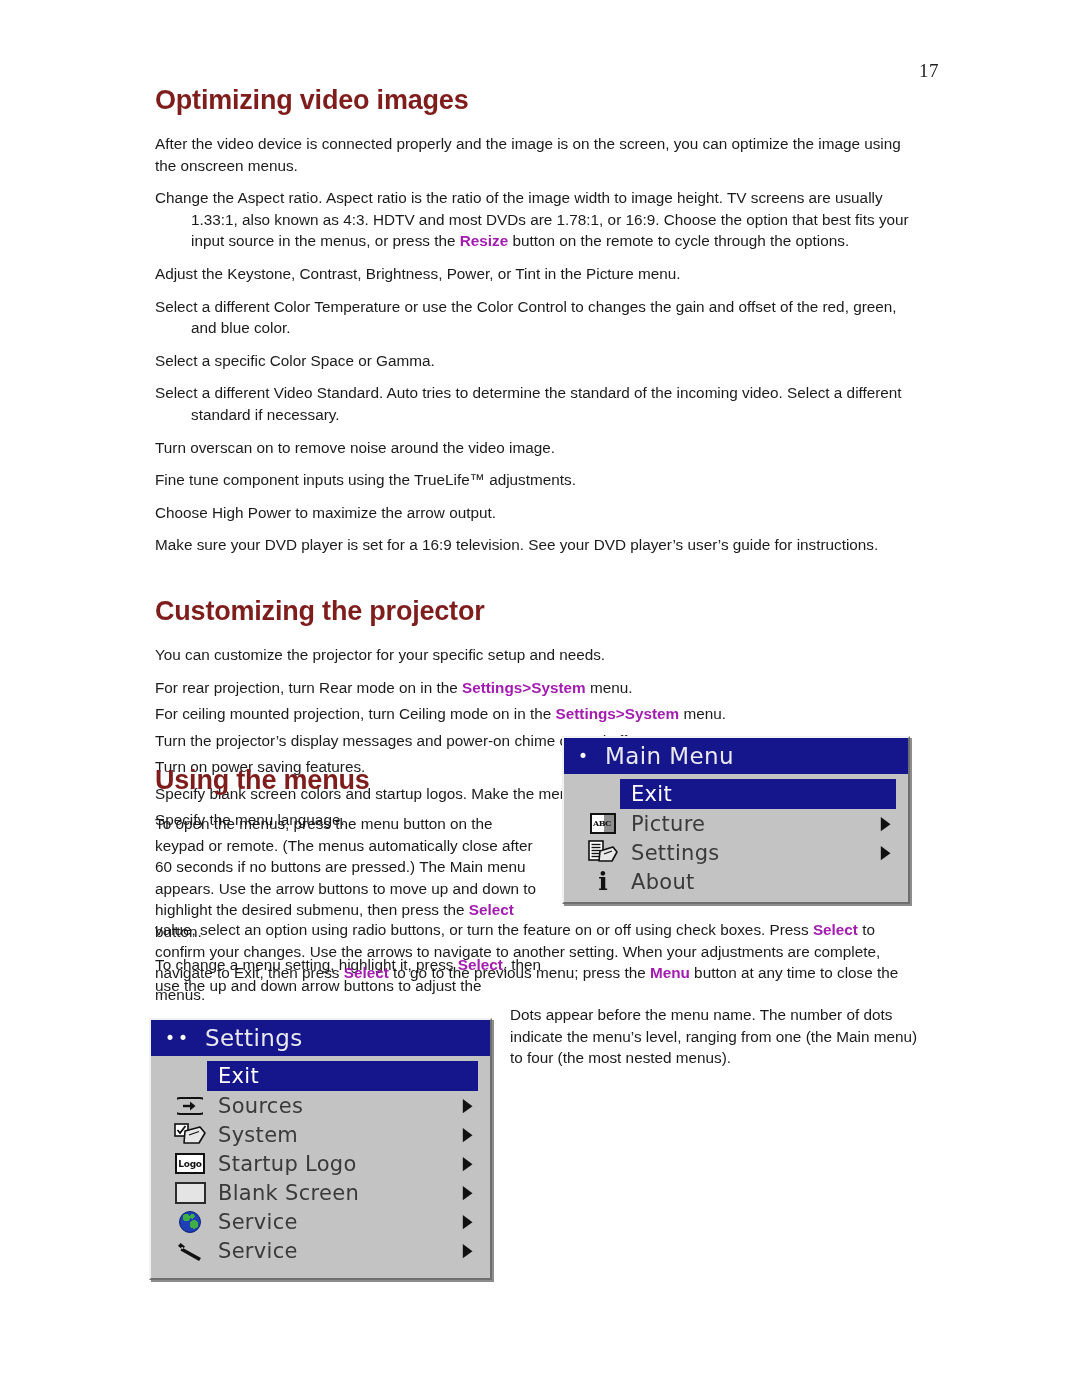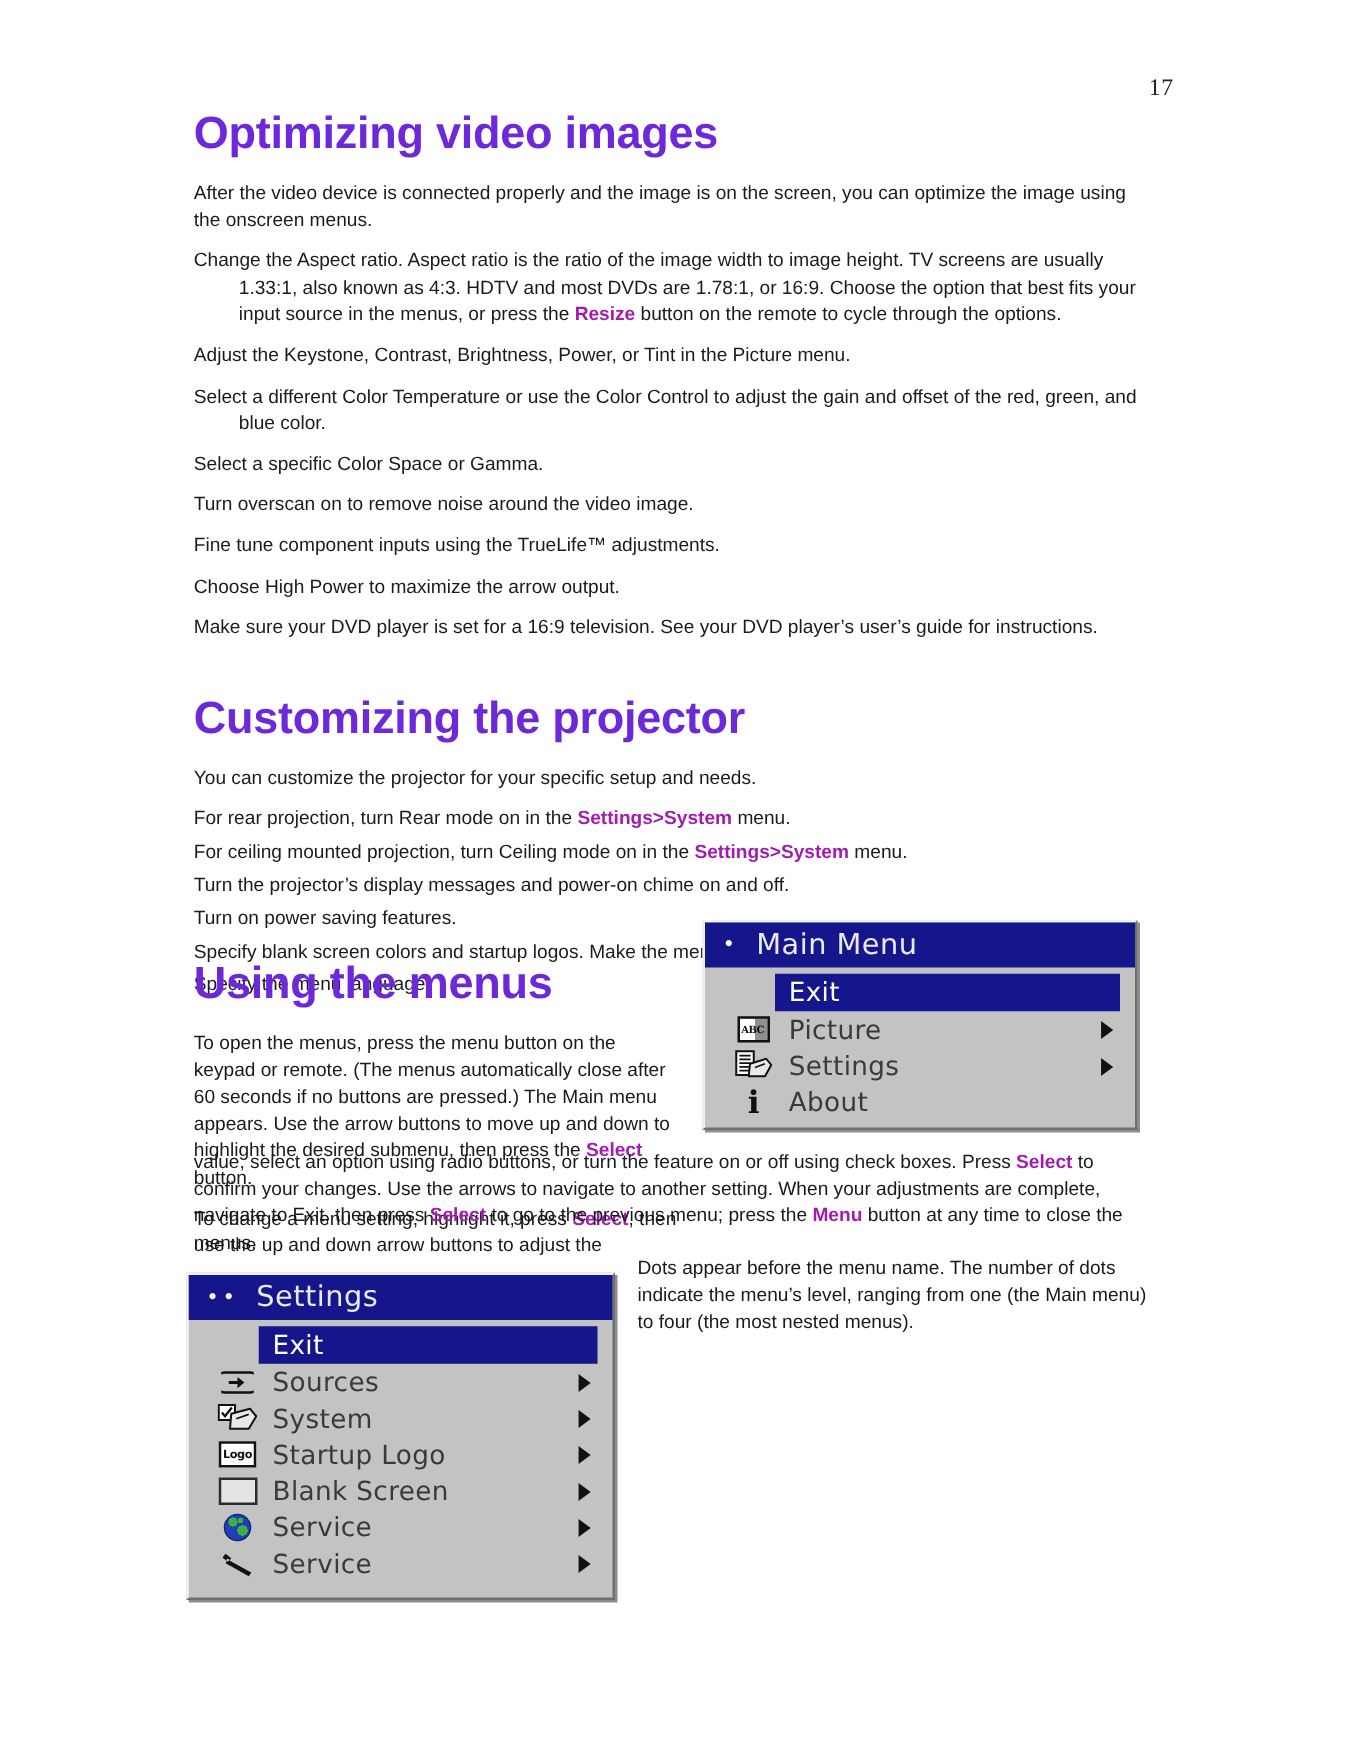--- a/index.html
+++ b/index.html
@@ -37,23 +37,23 @@
   
   .content {
     position: absolute;
     left: 155px;
     top: 85px;
     width: 768px;
   }
 
   h1.section-heading {
     font-family: "Liberation Sans", sans-serif;
-    font-size: 36px;
+    font-size: 27px;
     font-weight: bold;
-    color: #6d28d9;
+    color: #7f1d1d;
     margin: 0 0 17px 0;
     letter-spacing: -0.2px;
   }
   h1.heading-2 { margin-top: 40px; }
 
   p.body-text {
     font-size: 15.3px;
     line-height: 21.6px;
     margin: 0 0 11px 0;
     color: #1b1b1b;
@@ -282,24 +282,25 @@
   <div class="content">
 
     <h1 class="section-heading">Optimizing video images</h1>
 
     <p class="body-text">After the video device is connected properly and the image is on the screen, you can optimize the image using the onscreen menus.</p>
 
     <p class="body-text hang">Change the Aspect ratio. Aspect ratio is the ratio of the image width to image height. TV screens are usually 1.33:1, also known as 4:3. HDTV and most DVDs are 1.78:1, or 16:9. Choose the option that best fits your input source in the menus, or press the <b>Resize</b> button on the remote to cycle through the options.</p>
 
     <p class="body-text hang">Adjust the Keystone, Contrast, Brightness, Power, or Tint in the Picture menu.</p>
 
-    <p class="body-text hang">Select a different Color Temperature or use the Color Control to adjust the gain and offset of the red, green, and blue color.</p>
+    <p class="body-text hang">Select a different Color Temperature or use the Color Control to changes the gain and offset of the red, green, and blue color.</p>
 
     <p class="body-text hang">Select a specific Color Space or Gamma.</p>
 
+    <p class="body-text hang">Select a different Video Standard. Auto tries to determine the standard of the incoming video. Select a different standard if necessary.</p>
 
     <p class="body-text hang">Turn overscan on to remove noise around the video image.</p>
 
     <p class="body-text hang">Fine tune component inputs using the TrueLife™ adjustments.</p>
 
     <p class="body-text hang">Choose High Power to maximize the arrow output.</p>
 
     <p class="body-text hang">Make sure your DVD player is set for a 16:9 television. See your DVD player’s user’s guide for instructions.</p>
 
     <h1 class="section-heading heading-2">Customizing the projector</h1>

